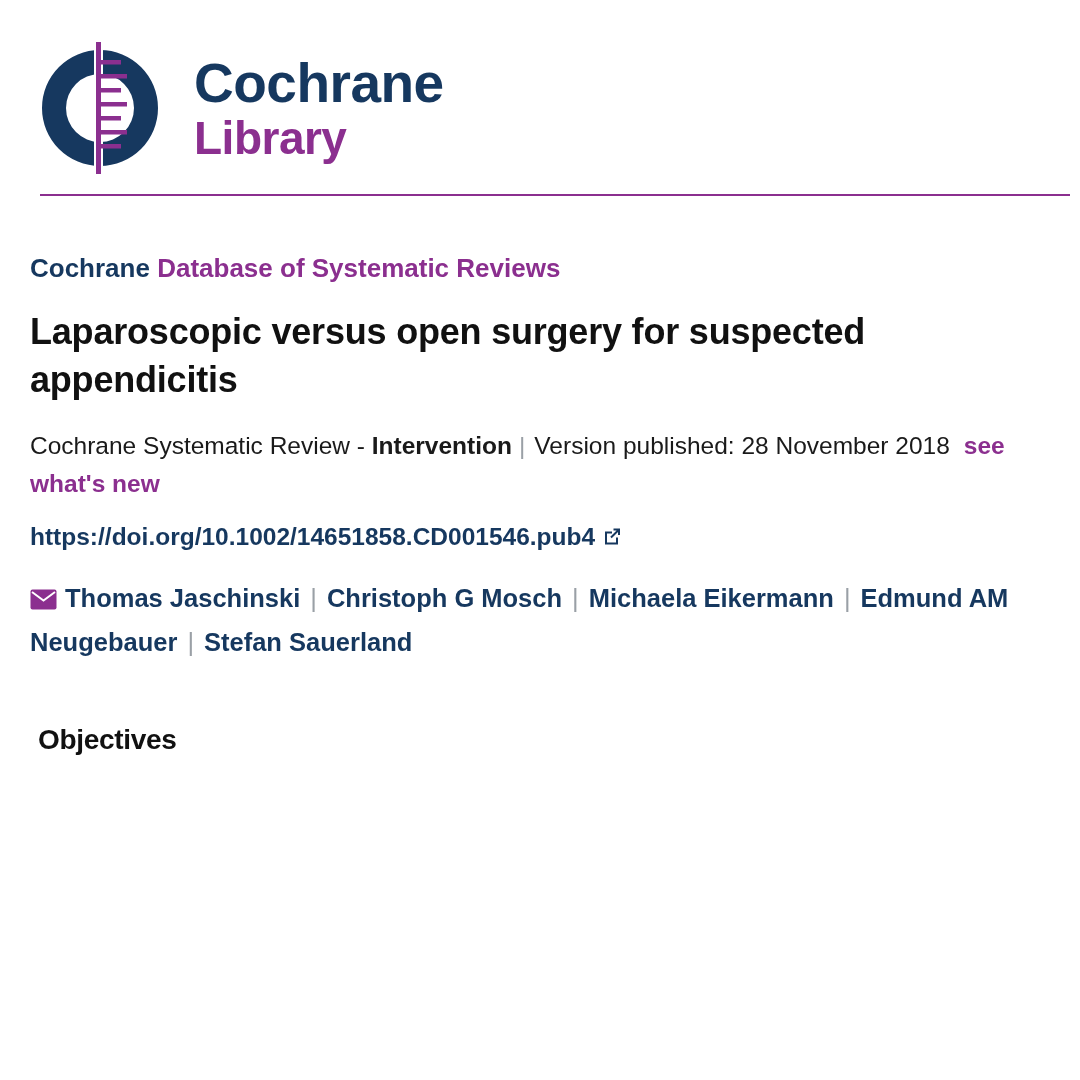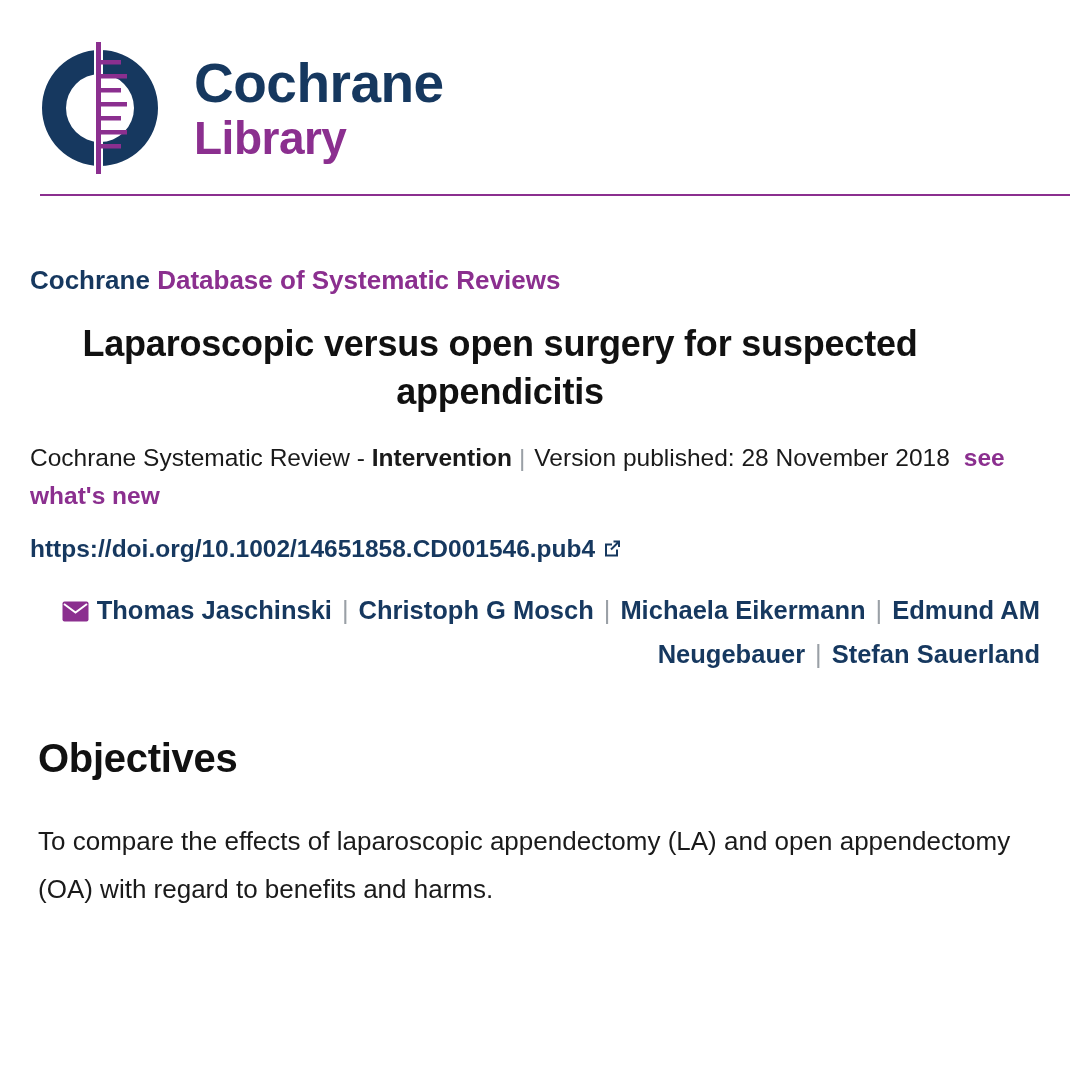--- a/index.html
+++ b/index.html
@@ -62,36 +62,35 @@
     margin: 16px 10px 0 10px;
     border-top: 2px solid #8b2f8f;
     height: 0;
   }
 
   
   .content {
     padding: 0 30px;
   }
   .journal-line {
-    margin-top: 60px;
+    margin-top: 48px;
     font-size: 26px;
     font-weight: bold;
     line-height: 1.2;
   }
   .journal-cochrane { color: #16385f; }
   .journal-rest { color: #8b2f8f; }
 
   .review-title {
     font-size: 36px;
     font-weight: bold;
     color: #111111;
     line-height: 1.32;
     letter-spacing: -0.2px;
     max-width: 940px;
-    text-align: center;
   }
 
   .meta-line {
     margin-top: 0;
     font-size: 24.5px;
     color: #1a1a1a;
     line-height: 1.55;
     max-width: 990px;
   }
   .meta-strong { font-weight: bold; }
@@ -126,21 +125,20 @@
   }
 
   
   .authors {
     margin-top: 26px;
     font-size: 25.5px;
     font-weight: bold;
     color: #16385f;
     line-height: 1.58;
     max-width: 1010px;
-    text-align: right;
   }
   .mail-icon {
     display: inline-block;
     vertical-align: -3px;
     margin-right: 8px;
   }
   .author-name {
     color: #16385f;
     text-decoration: none;
   }
@@ -157,21 +155,21 @@
     font-weight: bold;
     color: #8b2f8f;
     text-decoration: none;
     display: inline-block;
   }
 
   
   .section-title {
     margin-top: 62px;
     margin-left: 8px;
-    font-size: 40px;
+    font-size: 28px;
     font-weight: bold;
     color: #111111;
     letter-spacing: -0.3px;
   }
   .section-body {
     margin-top: 36px;
     margin-left: 8px;
     font-size: 26px;
     color: #1a1a1a;
     line-height: 1.85;
@@ -231,16 +229,15 @@
 
     <div class="authors">
       <span class="mail-icon"><svg width="27" height="21" viewBox="0 0 27 21" aria-hidden="true">
             <rect x="0.5" y="0.5" width="26" height="20" rx="2" fill="#8b2f8f"></rect>
             <path d="M2 3l11.5 8.5L25 3" fill="none" stroke="#ffffff" stroke-width="2"></path>
           </svg></span><a class="author-name" href="#">Thomas Jaschinski</a><span class="author-sep">|</span><a class="author-name" href="#">Christoph G Mosch</a><span class="author-sep">|</span><a class="author-name" href="#">Michaela Eikermann</a><span class="author-sep">|</span><a class="author-name" href="#">Edmund AM Neugebauer</a><span class="author-sep">|</span><a class="author-name" href="#">Stefan Sauerland</a>
     </div>
 
 
     <h2 class="section-title">Objectives</h2>
-    <p class="section-body">To compare the effects of laparoscopic appendectomy (LA) and open appendectomy (OA) with regard to benefits and harms.</p>
 
   </div>
 </div>
 
 </body></html>

